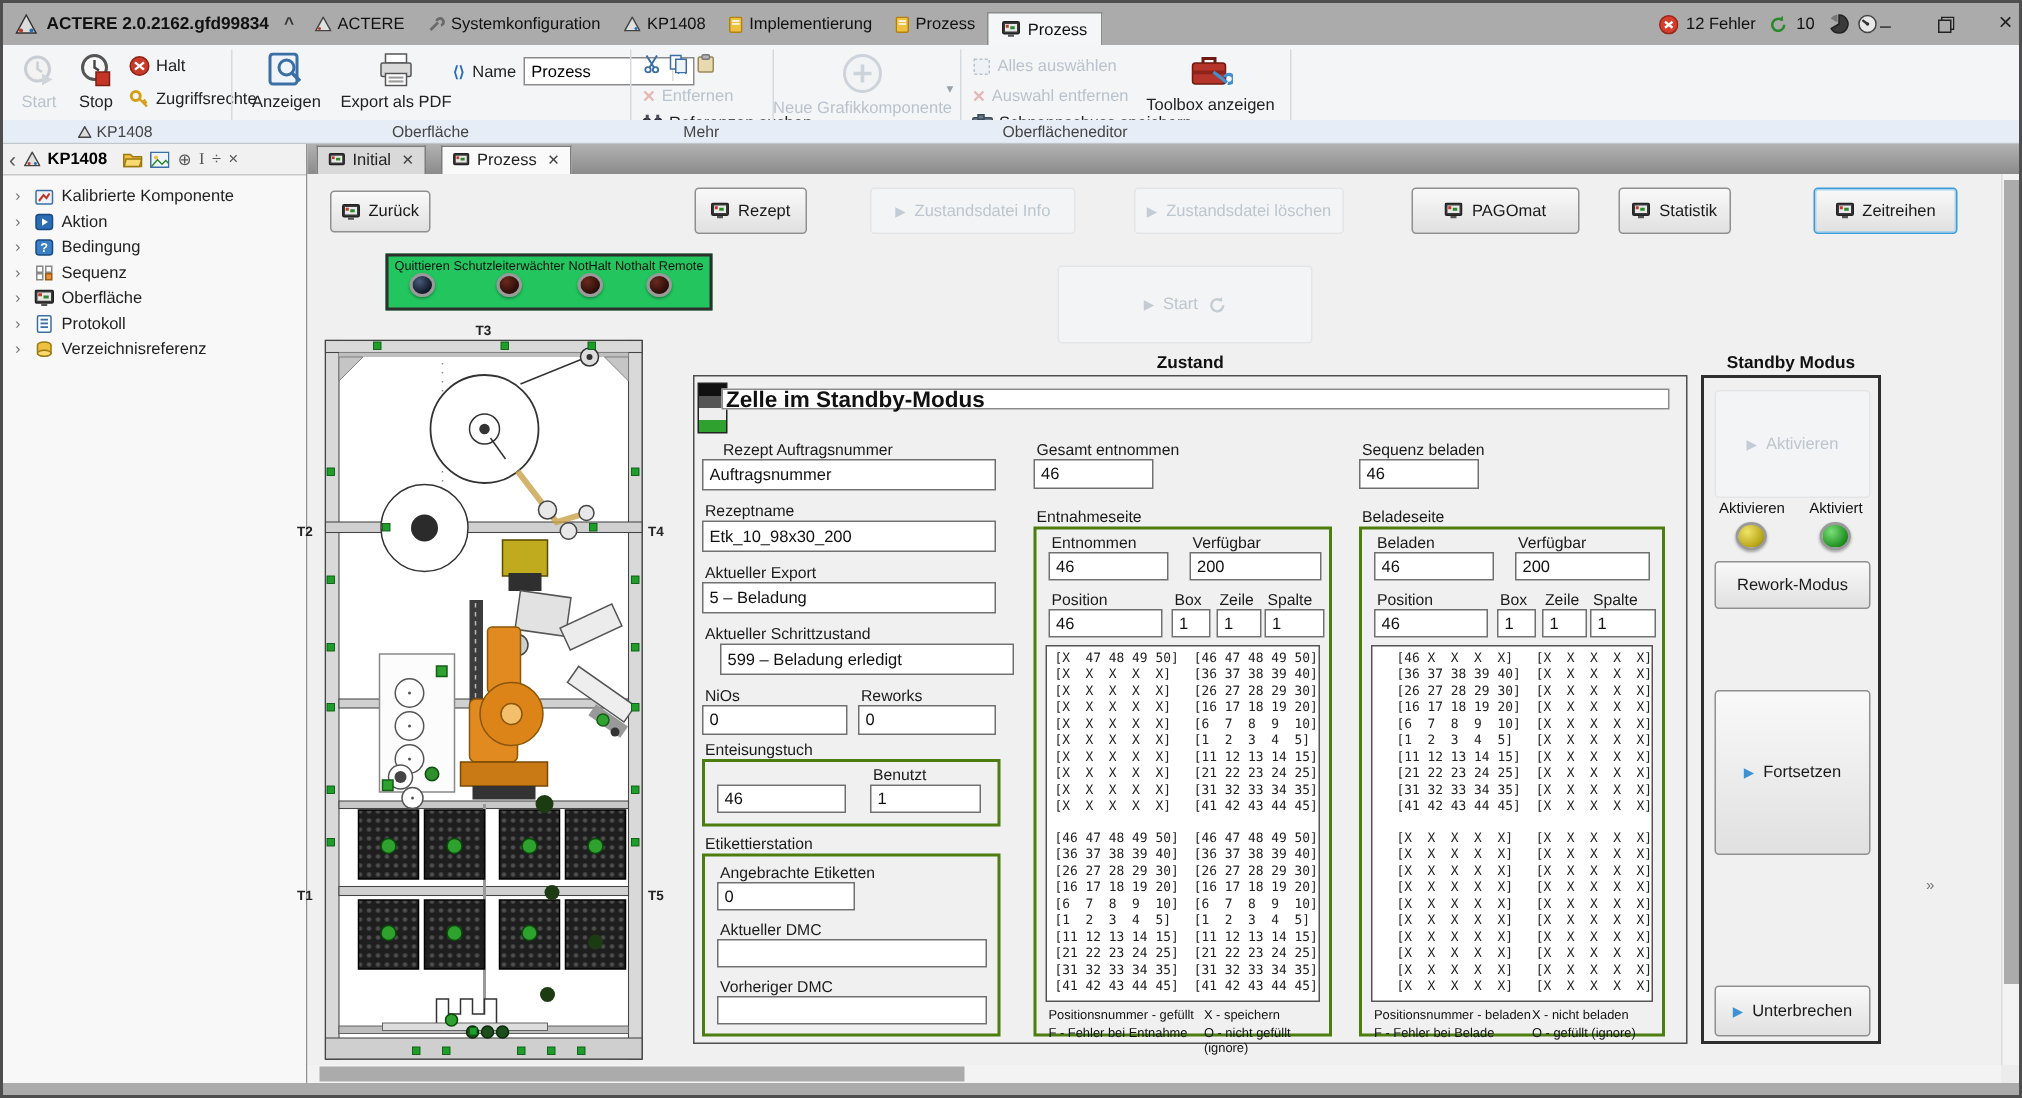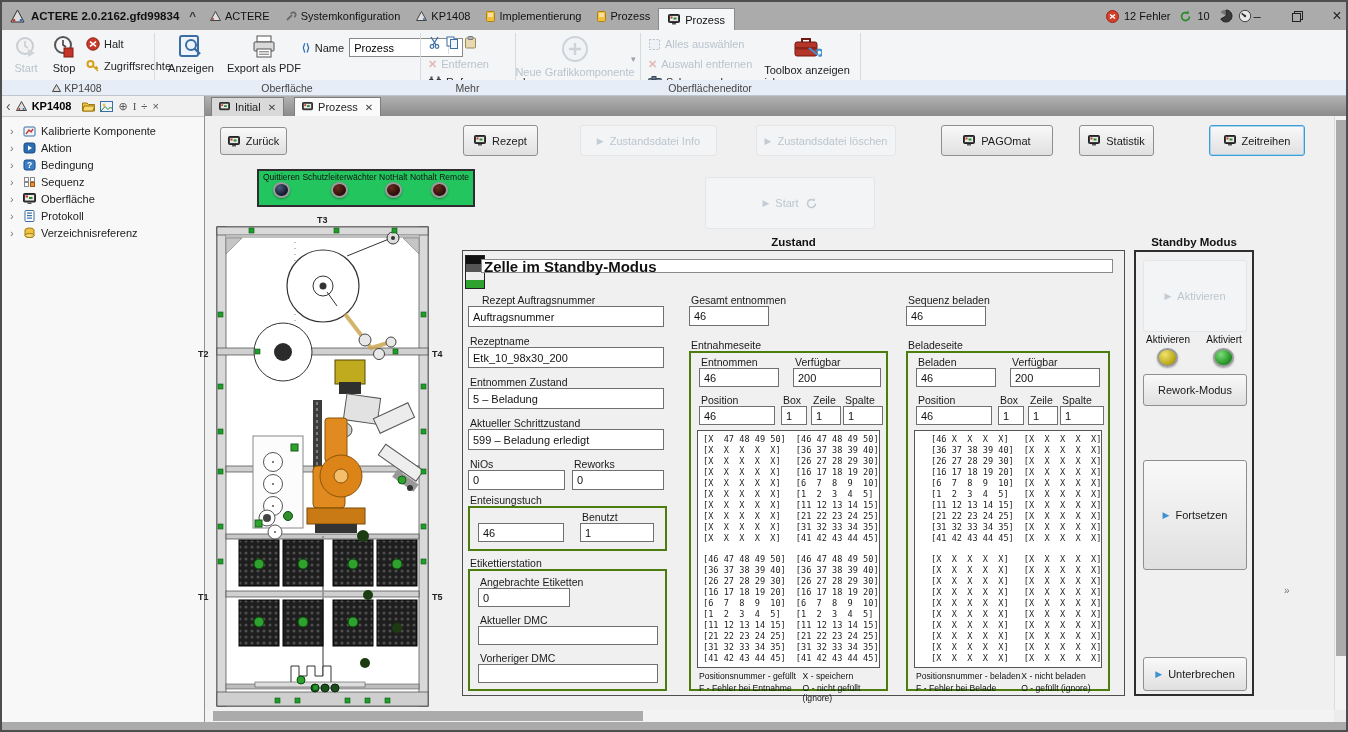--- a/index.html
+++ b/index.html
@@ -785,24 +785,24 @@
         <i style="background:#555;"></i>
         <i style="background:#eee;"></i>
         <i style="background:#2fa12f;"></i>
     </div>
     <div class="z-header">Zelle im Standby-Modus</div>
 
     <span class="fl" style="left:7px; top:43px;margin-left:12px;">Rezept Auftragsnummer</span>
     <input class="tb" style="left: 5px; top: 55px; width: 196px; height: 21px;" value="Auftragsnummer">
     <span class="fl" style="left:7px; top:84px;">Rezeptname</span>
     <input class="tb" style="left: 5px; top: 96px; width: 196px; height: 21px;" value="Etk_10_98x30_200">
-    <span class="fl" style="left:7px; top:125px;">Entnommen Zustand</span>
+    <span class="fl" style="left:7px; top:125px;">Aktueller Export</span>
     <input class="tb" style="left: 5px; top: 137px; width: 196px; height: 21px;" value="5 – Beladung">
     <span class="fl" style="left:7px; top:166px;">Aktueller Schrittzustand</span>
-    <input class="tb" style="left: 5px; top: 178px; width: 196px; height: 21px;" value="599 – Beladung erledigt">
+    <input class="tb" style="left: 17px; top: 178px; width: 196px; height: 21px;" value="599 – Beladung erledigt">
     <span class="fl" style="left:7px; top:207px;">NiOs</span>
     <span class="fl" style="left:111px; top:207px;">Reworks</span>
     <input class="tb" style="left: 5px; top: 219px; width: 97px; height: 20px;" value="0">
     <input class="tb" style="left: 109px; top: 219px; width: 92px; height: 20px;" value="0">
     <span class="fl" style="left:7px; top:243px;">Enteisungstuch</span>
     <div class="gbox" style="left:5px; top:255px; width:199px; height:45px;">
       <span class="fl" style="left:10px; top:3px;margin-top:16px;">Verwendet</span>
       <input class="tb" style="left: 8px; top: 15px; width: 86px; height: 19px;" value="46">
       <span class="fl" style="left:112px; top:3px;">Benutzt</span>
       <input class="tb" style="left: 110px; top: 15px; width: 74px; height: 19px;" value="1">

